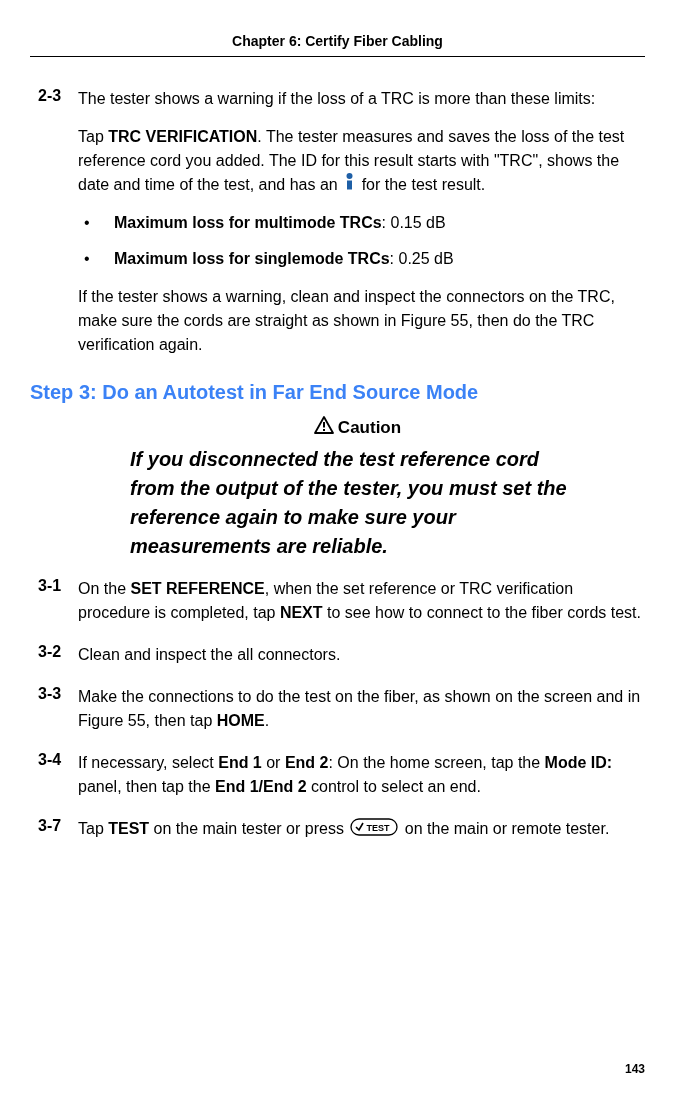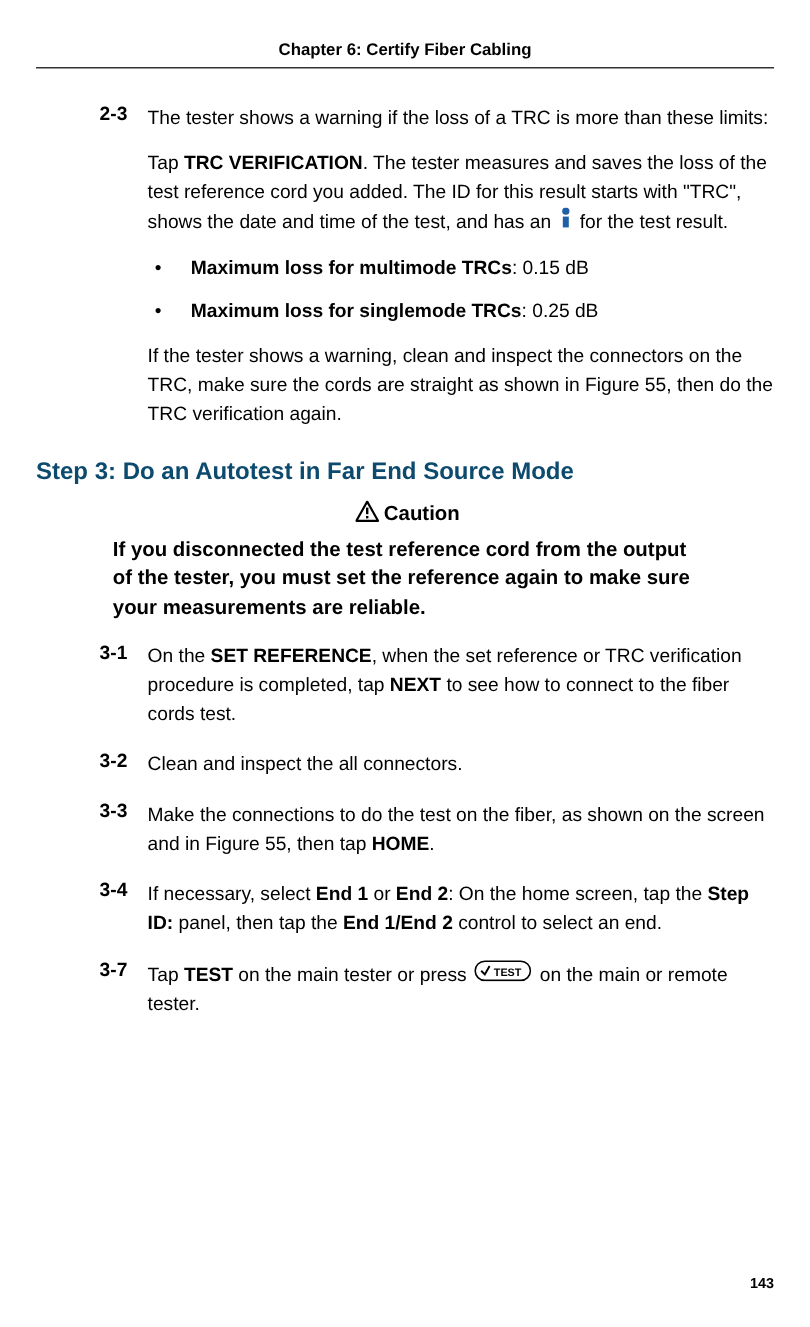--- a/index.html
+++ b/index.html
@@ -21,21 +21,20 @@
     .header-line1 { font-weight: bold; }
     .header-rule {
       border: none;
       border-top: 1.5px solid #000;
       margin-top: 4px;
       margin-bottom: 30px;
     }
     .step-item {
       display: flex;
       margin-bottom: 18px;
-      margin-left: 45px;
     }
     .step-num {
       font-weight: bold;
       font-size: 16px;
       width: 48px;
       flex-shrink: 0;
       padding-left: 8px;
     }
     .step-body {
       font-size: 16px;
@@ -59,45 +58,46 @@
       flex-shrink: 0;
       font-size: 16px;
     }
     .bullet-text { font-size: 16px; flex: 1; line-height: 1.5; }
     .info-icon {
       display: inline-block;
       vertical-align: middle;
       margin: 0 2px;
     }
     .section-heading {
-      color: #0c4a6e;
+      color: #3b82f6;
       font-weight: bold;
       font-size: 20px;
       margin-top: 24px;
       margin-bottom: 12px;
     }
     .caution-block {
-      margin-left: 64px;
+      margin-left: 100px;
       margin-right: 60px;
       margin-bottom: 16px;
     }
     .caution-title {
       text-align: center;
       font-weight: bold;
       font-size: 17px;
       margin-bottom: 6px;
       display: flex;
       align-items: center;
       justify-content: center;
       gap: 4px;
     }
     .caution-text {
       font-weight: bold;
-      font-size: 17px;
+      font-size: 20px;
       line-height: 1.45;
+      font-style: italic;
     }
     .warn-icon {
       display: inline-block;
       vertical-align: middle;
     }
     .test-button-icon {
       display: inline-block;
       vertical-align: middle;
       margin: 0 2px;
     }
@@ -183,21 +183,21 @@
     <p>
       <span>Make the connections to do the test on the fiber, as shown on the screen and in Figure 55, then tap </span><span class="bold">HOME</span><span>.</span>
     </p>
   </div>
 </div>
 
 <div class="step-item">
   <div class="step-num">3-4</div>
   <div class="step-body">
     <p>
-      <span>If necessary, select </span><span class="bold">End 1</span><span> or </span><span class="bold">End 2</span><span>: On the home screen, tap the </span><span class="bold">Step ID:</span><span> panel, then tap the </span><span class="bold">End 1/End 2</span><span> control to select an end.</span>
+      <span>If necessary, select </span><span class="bold">End 1</span><span> or </span><span class="bold">End 2</span><span>: On the home screen, tap the </span><span class="bold">Mode ID:</span><span> panel, then tap the </span><span class="bold">End 1/End 2</span><span> control to select an end.</span>
     </p>
   </div>
 </div>
 
 <div class="step-item">
   <div class="step-num">3-7</div>
   <div class="step-body">
     <p>
       <span>Tap </span><span class="bold">TEST</span><span> on the main tester or press </span>
       <span class="test-button-icon">

